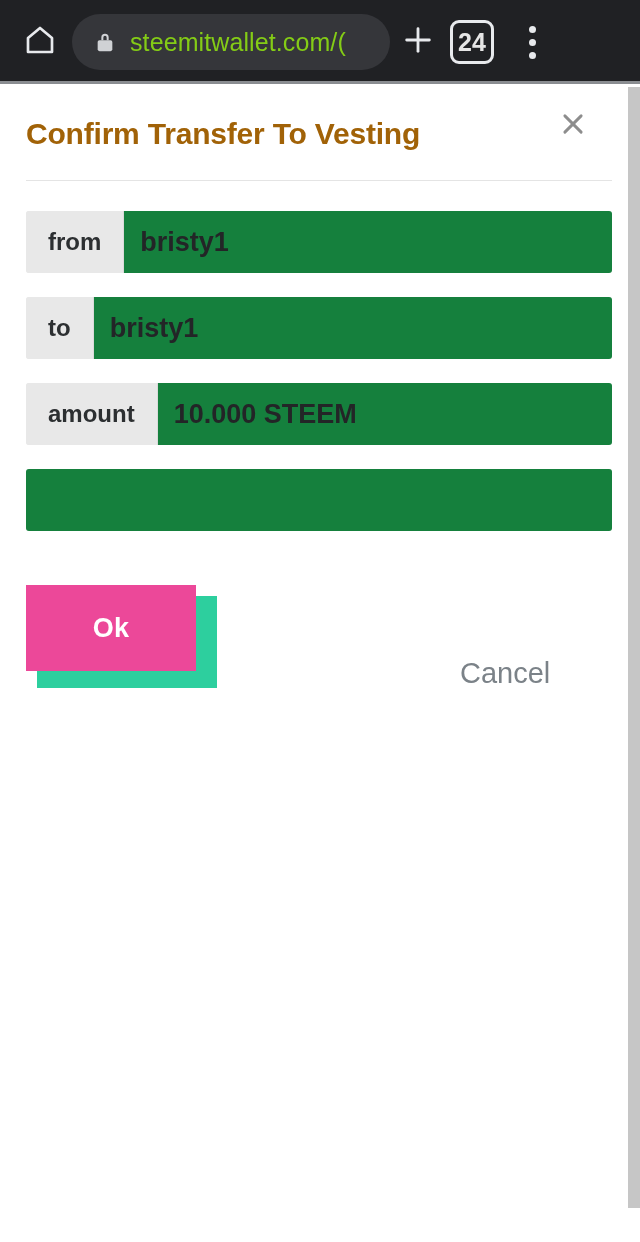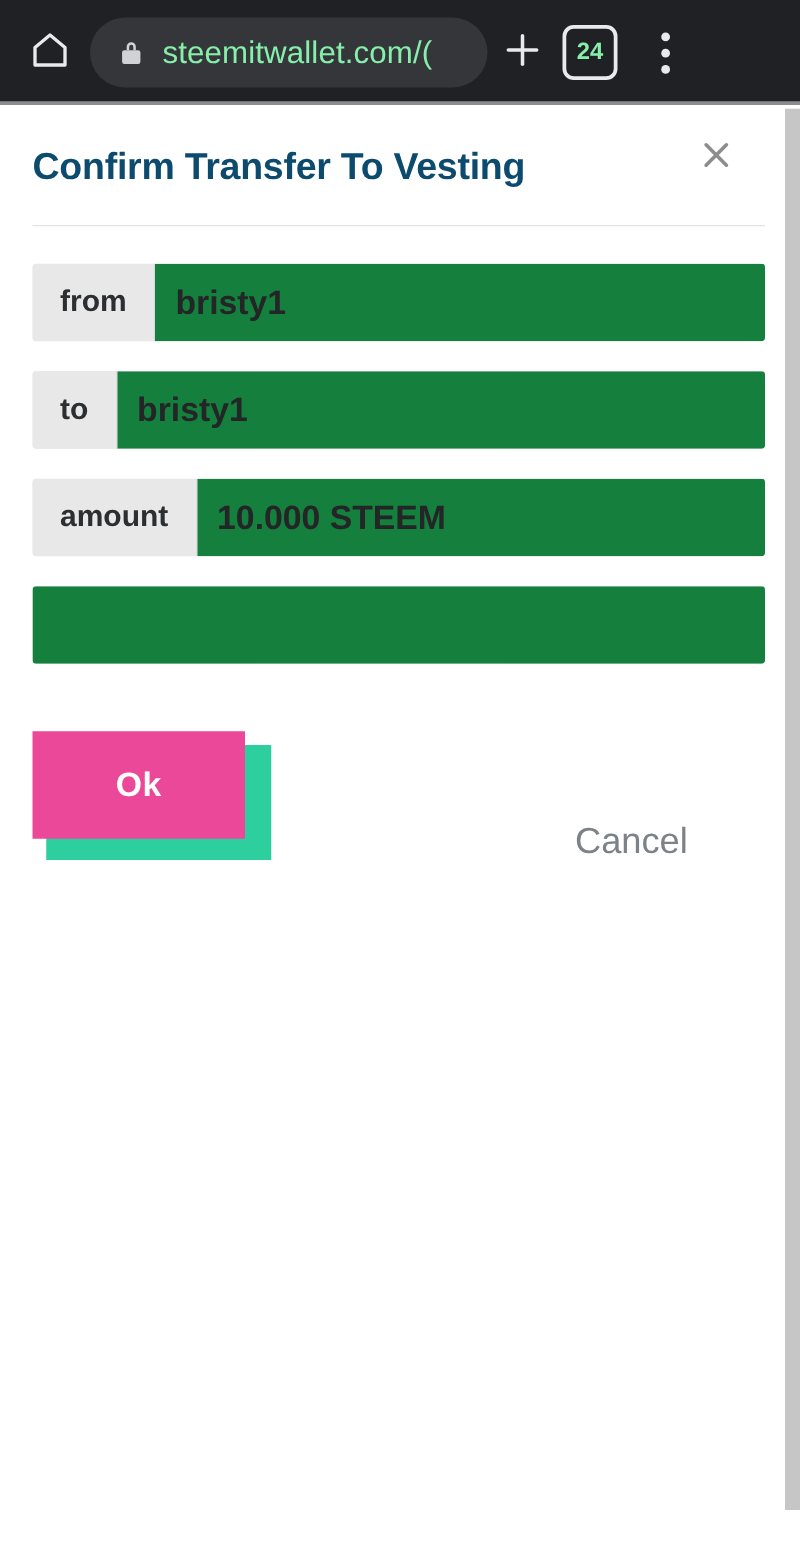--- a/index.html
+++ b/index.html
@@ -49,36 +49,36 @@
     border-radius: 28px;
     display: flex;
     align-items: center;
     padding: 0 14px 0 22px;
     overflow: hidden;
     cursor: text;
     max-width: 318px;
   }
   #lock-icon { flex: none; margin-right: 14px; display:flex; align-items:center;}
   #url-text {
-    color: #86efac;
+    color: #84cc16;
     font-size: 25px;
     letter-spacing: .1px;
     white-space: nowrap;
     overflow: hidden;
   }
 
   #tab-count-btn {
     width: 44px; height: 44px;
     border: 3px solid #e8eaed;
     border-radius: 9px;
     display: flex;
     align-items: center;
     justify-content: center;
-    color: #86efac;
-    font-size: 19px;
+    color: #e5e5e5;
+    font-size: 25px;
     font-weight: bold;
     flex: none;
     cursor: pointer;
     margin-left: 10px;
   }
 
   #menu-dots-btn {
     width: 44px; height: 44px;
     display: flex; flex-direction: column;
     align-items: center; justify-content: center;
@@ -112,21 +112,21 @@
 
   #dialog-header {
     position: relative;
     height: 93px;
     display: flex;
     align-items: center;
   }
   #dialog-title {
     font-size: 30px;
     font-weight: bold;
-    color: #0c4a6e;
+    color: #a16207;
     letter-spacing: -.2px;
   }
   #close-btn {
     position: absolute;
     right: 9px;
     top: 19px;
     width: 40px; height: 40px;
     display: flex; align-items: center; justify-content: center;
     cursor: pointer;
   }

